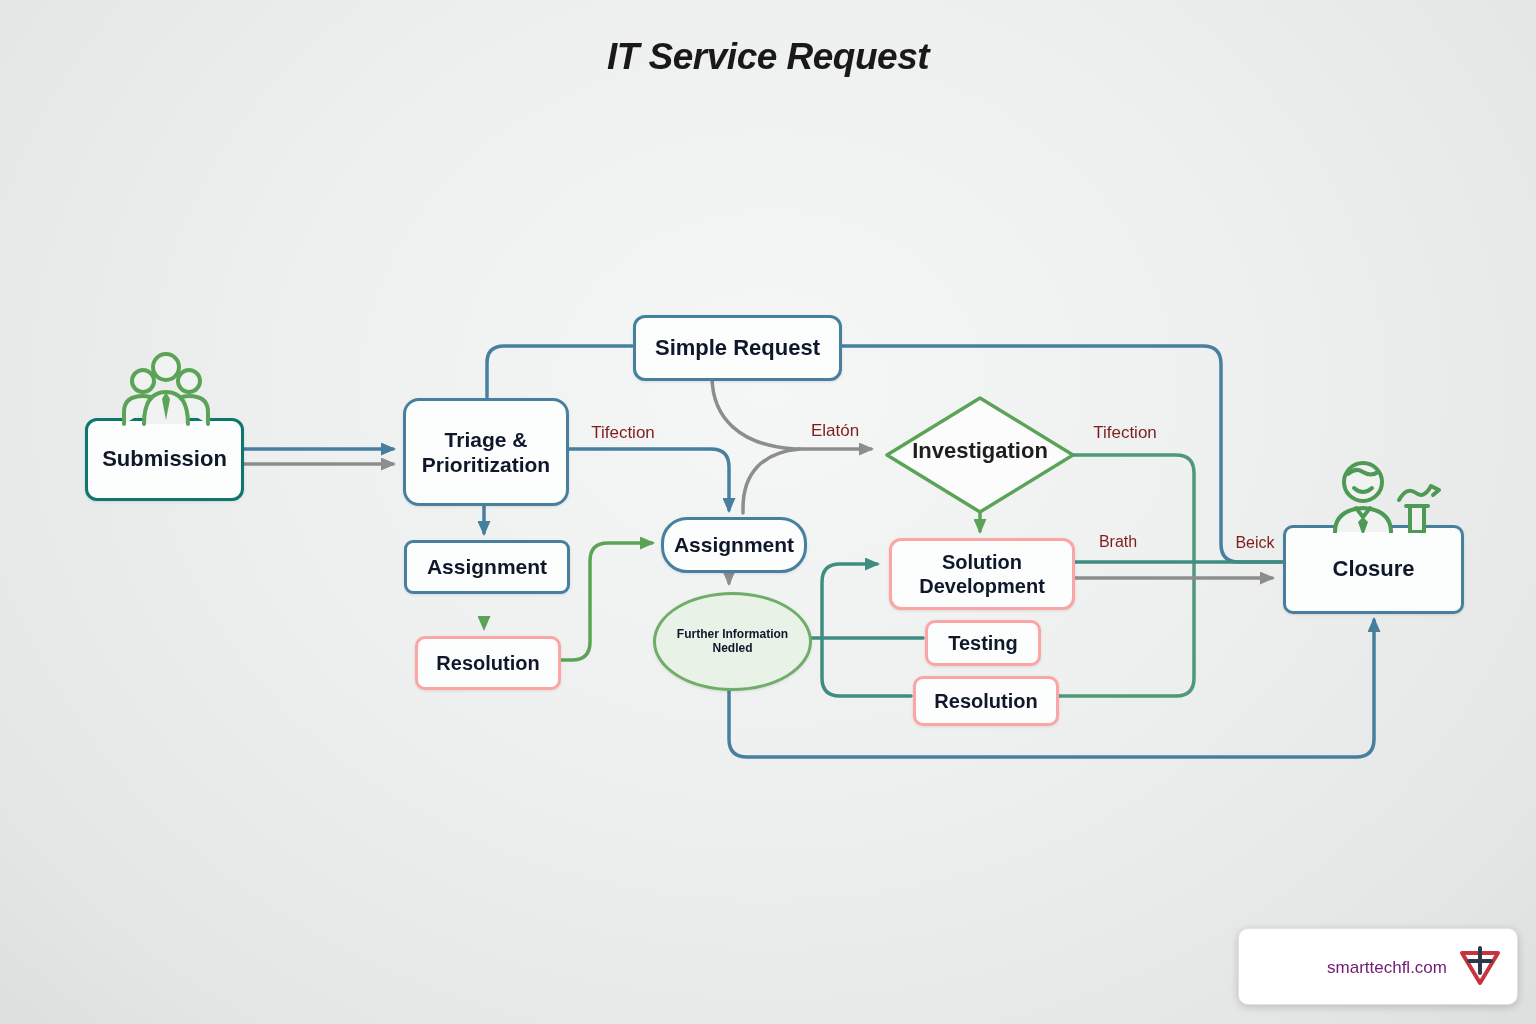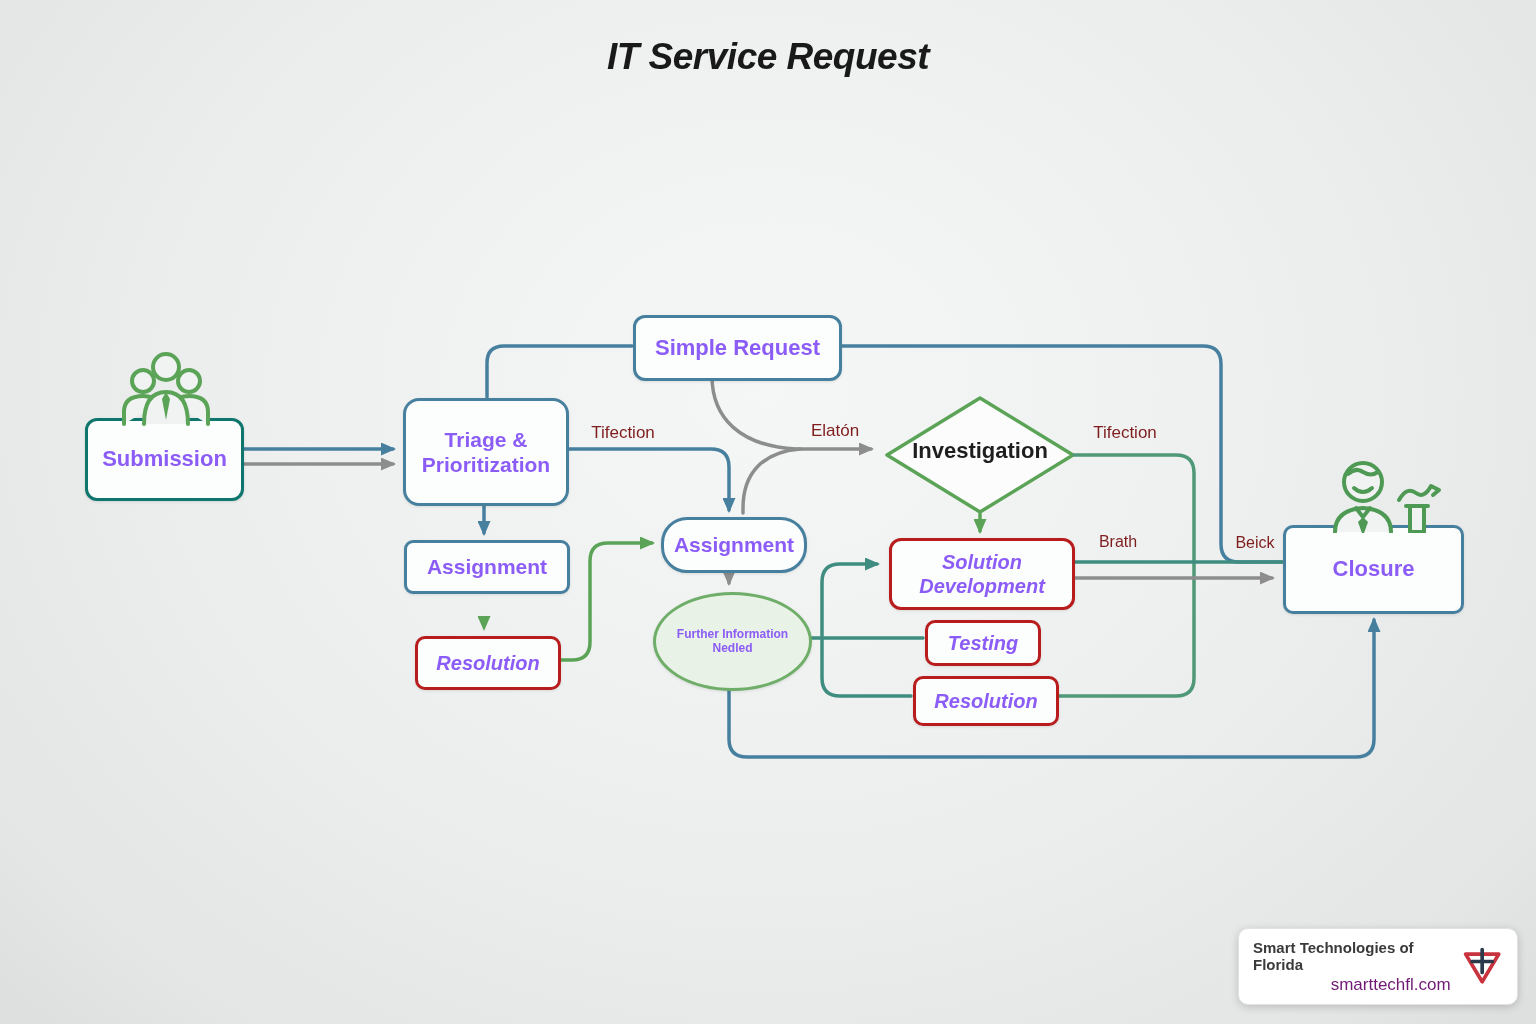--- a/index.html
+++ b/index.html
@@ -7,25 +7,25 @@
     width:1536px;height:1024px;position:relative;overflow:hidden;
     font-family:"Liberation Sans",sans-serif;
     background:radial-gradient(ellipse at 50% 38%, #f5f6f6 0%, #eef0f0 45%, #e4e6e6 85%, #dddfdf 100%);
   }
   .title{
     position:absolute;left:0;top:36px;width:1536px;text-align:center;
     font-size:37px;font-weight:700;color:#191919;letter-spacing:-0.5px;font-style:italic;
   }
   .node{
     position:absolute;display:flex;align-items:center;justify-content:center;
-    background:#fcfdfd;color:#8b5cf6;text-align:center;font-weight:600;
+    background:#fcfdfd;color:#0f172a;text-align:center;font-weight:600;
     box-shadow:0 1px 3px rgba(0,0,0,0.10);line-height:1.2;
   }
   .b-blue{border:3px solid #47809f;}
-  .b-green{border:3px solid #b91c1c;font-style:italic;}
+  .b-green{border:3px solid #fca5a5;}
   .b-gray{border:3px solid #0f766e;}
   .edge-label{
     position:absolute;color:#7f1d1d;font-size:17px;text-align:center;font-weight:400;
   }
   .diamond-label{
     position:absolute;left:890px;top:438px;width:180px;text-align:center;
     font-size:22px;font-weight:600;color:#1e1e1e;
   }
   svg.layer{position:absolute;left:0;top:0;}
   .footer-card{
@@ -182,20 +182,19 @@
     <path d="M 31 50 L 38 59 L 45 50"></path>
     <path d="M 38 59 l 5 5 l -5 14 l -5 -14 z" fill="#4e9a54" stroke="none"></path>
     <path d="M 74 42 Q 82 28 91 35 Q 99 41 106 28 l 8 4 l -6 5"></path>
     <rect x="85" y="48" width="14" height="26" fill="#f1f2f2"></rect>
     <path d="M 81 48 H 103"></path>
   </g>
 </svg>
 
 <div class="footer-card">
   <div class="footer-text">
-    <span class="footer-company">Smart Technologies of Florida</span>
     <span class="footer-site">smarttechfl.com</span>
   </div>
   <svg width="46" height="42" viewBox="0 0 46 42">
     <path d="M 5 7 L 41 7 L 23 37 Z" fill="none" stroke="#c8333e" stroke-width="4" stroke-linejoin="round"></path>
     <path d="M 23 2 V 27 M 12 15 H 34" fill="none" stroke="#2b3a4a" stroke-width="4" stroke-linecap="round"></path>
   </svg>
 </div>
 
 </body></html>

